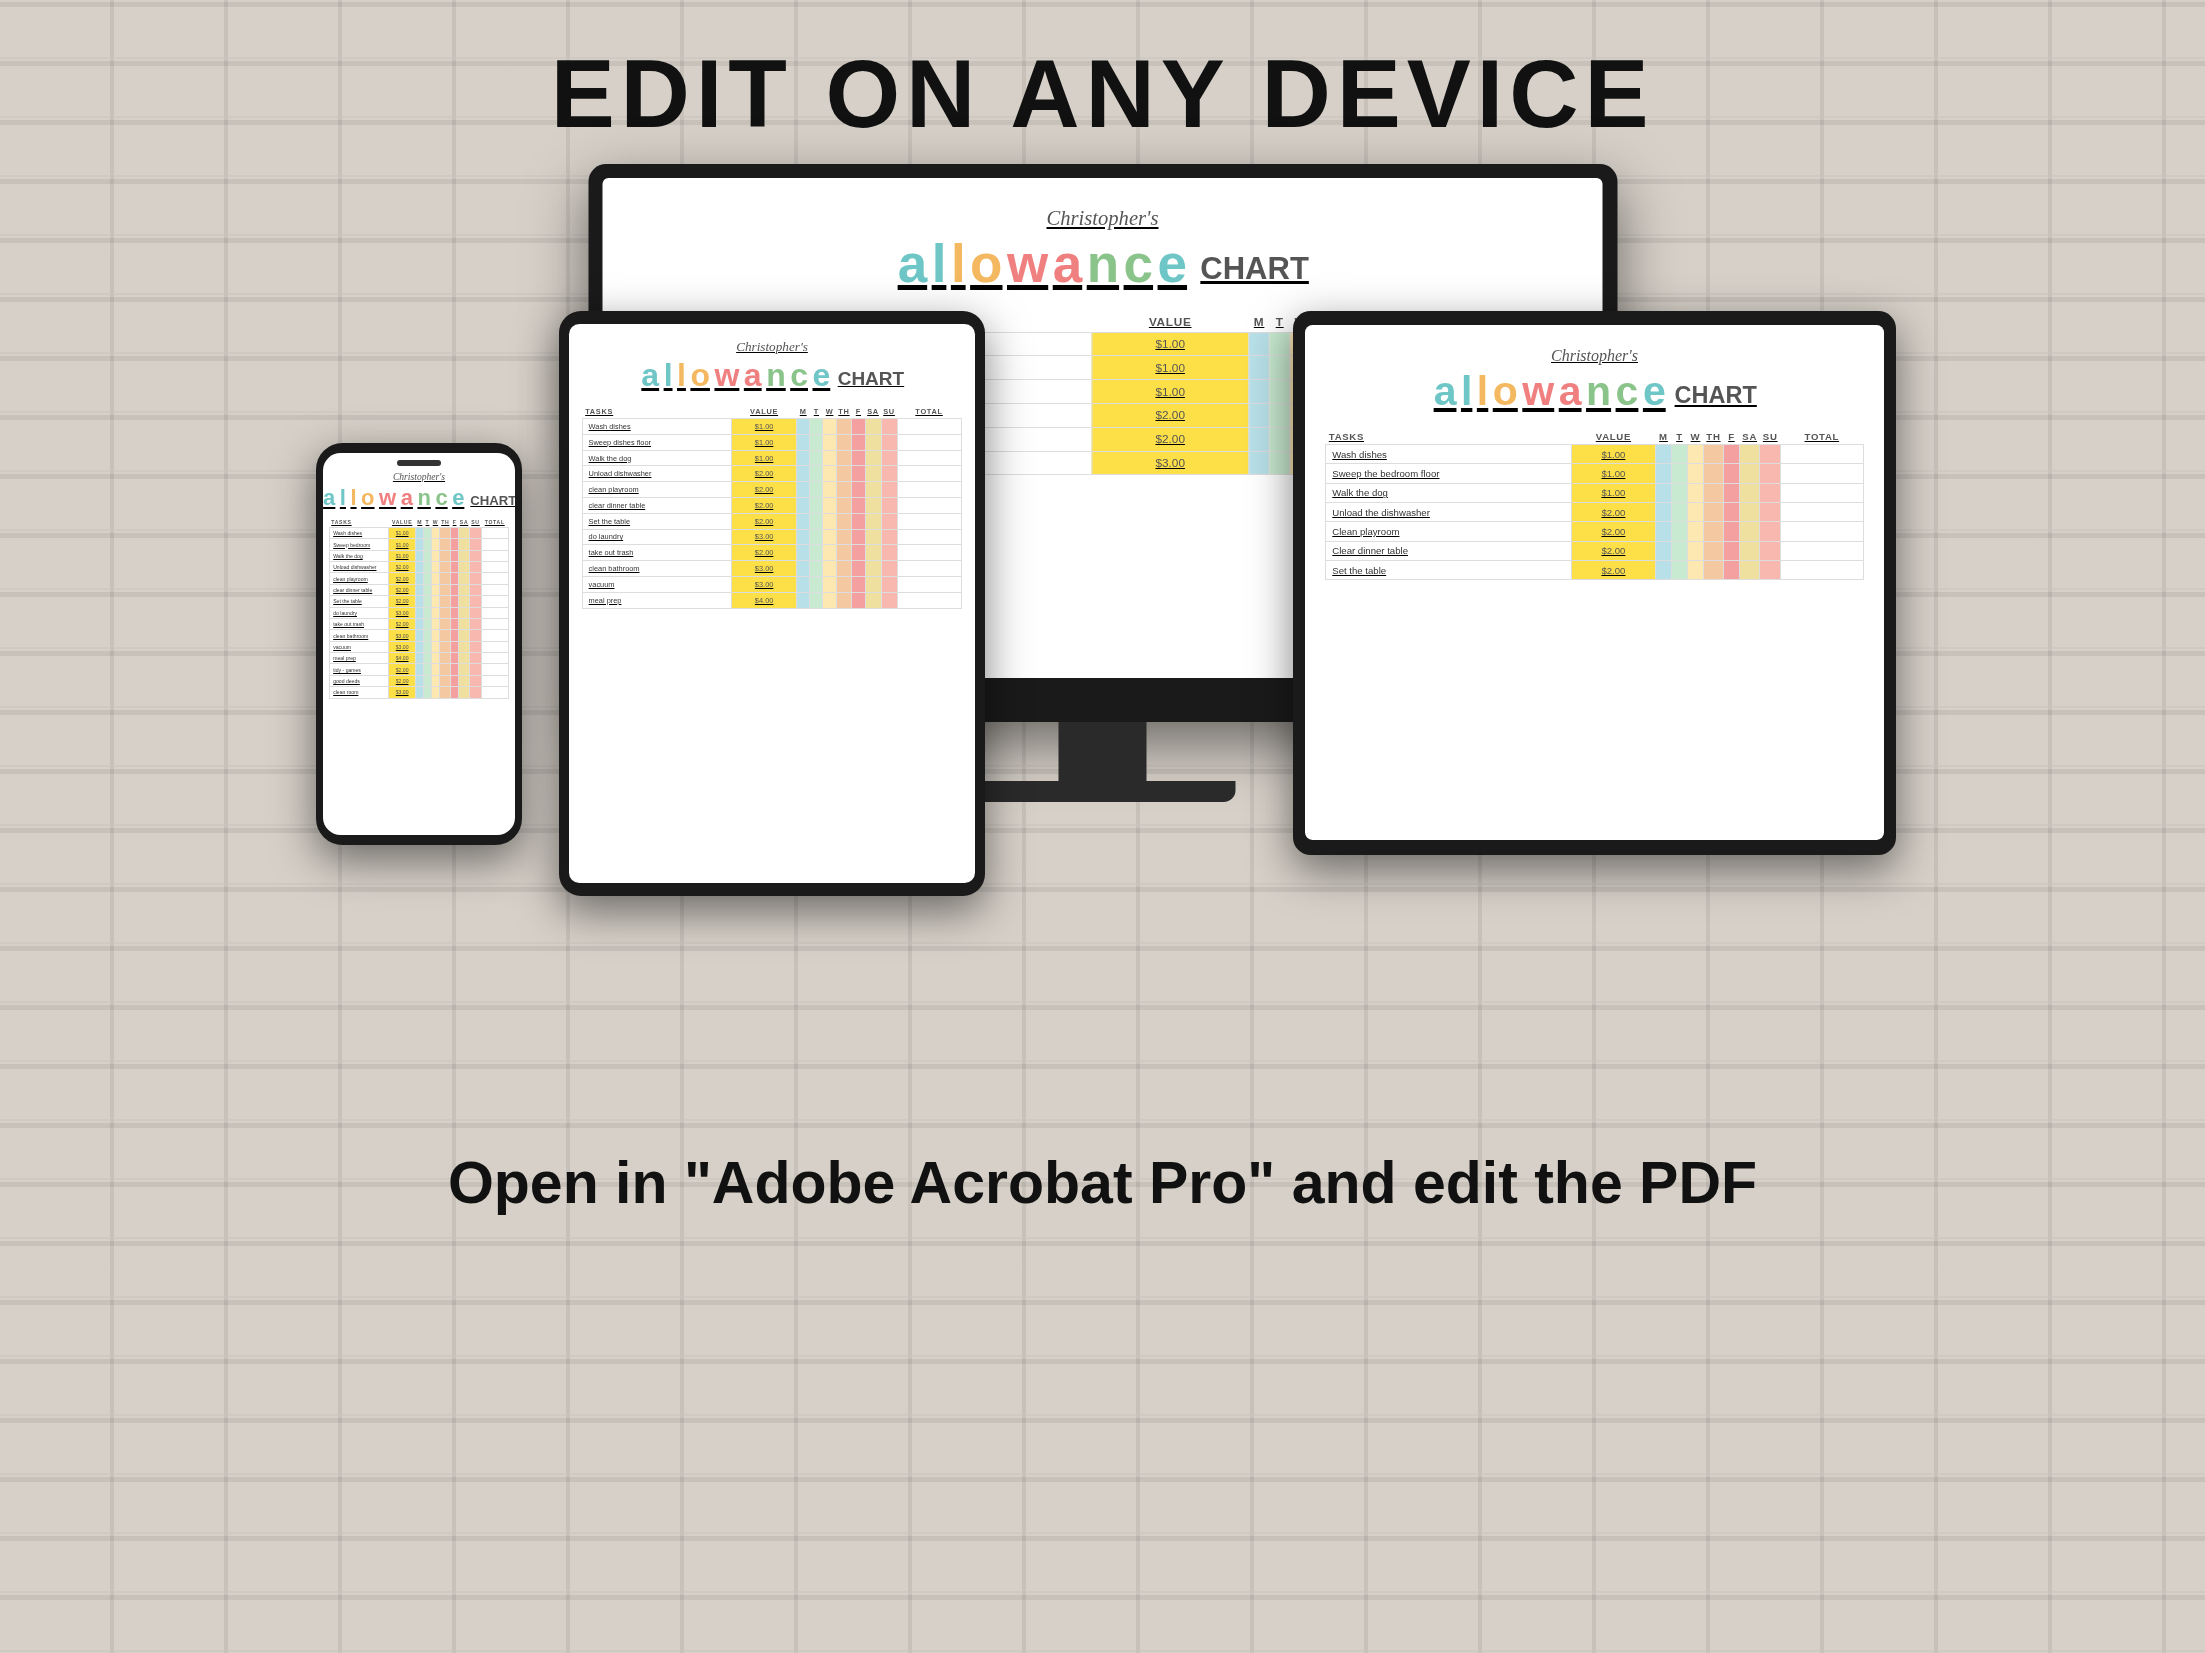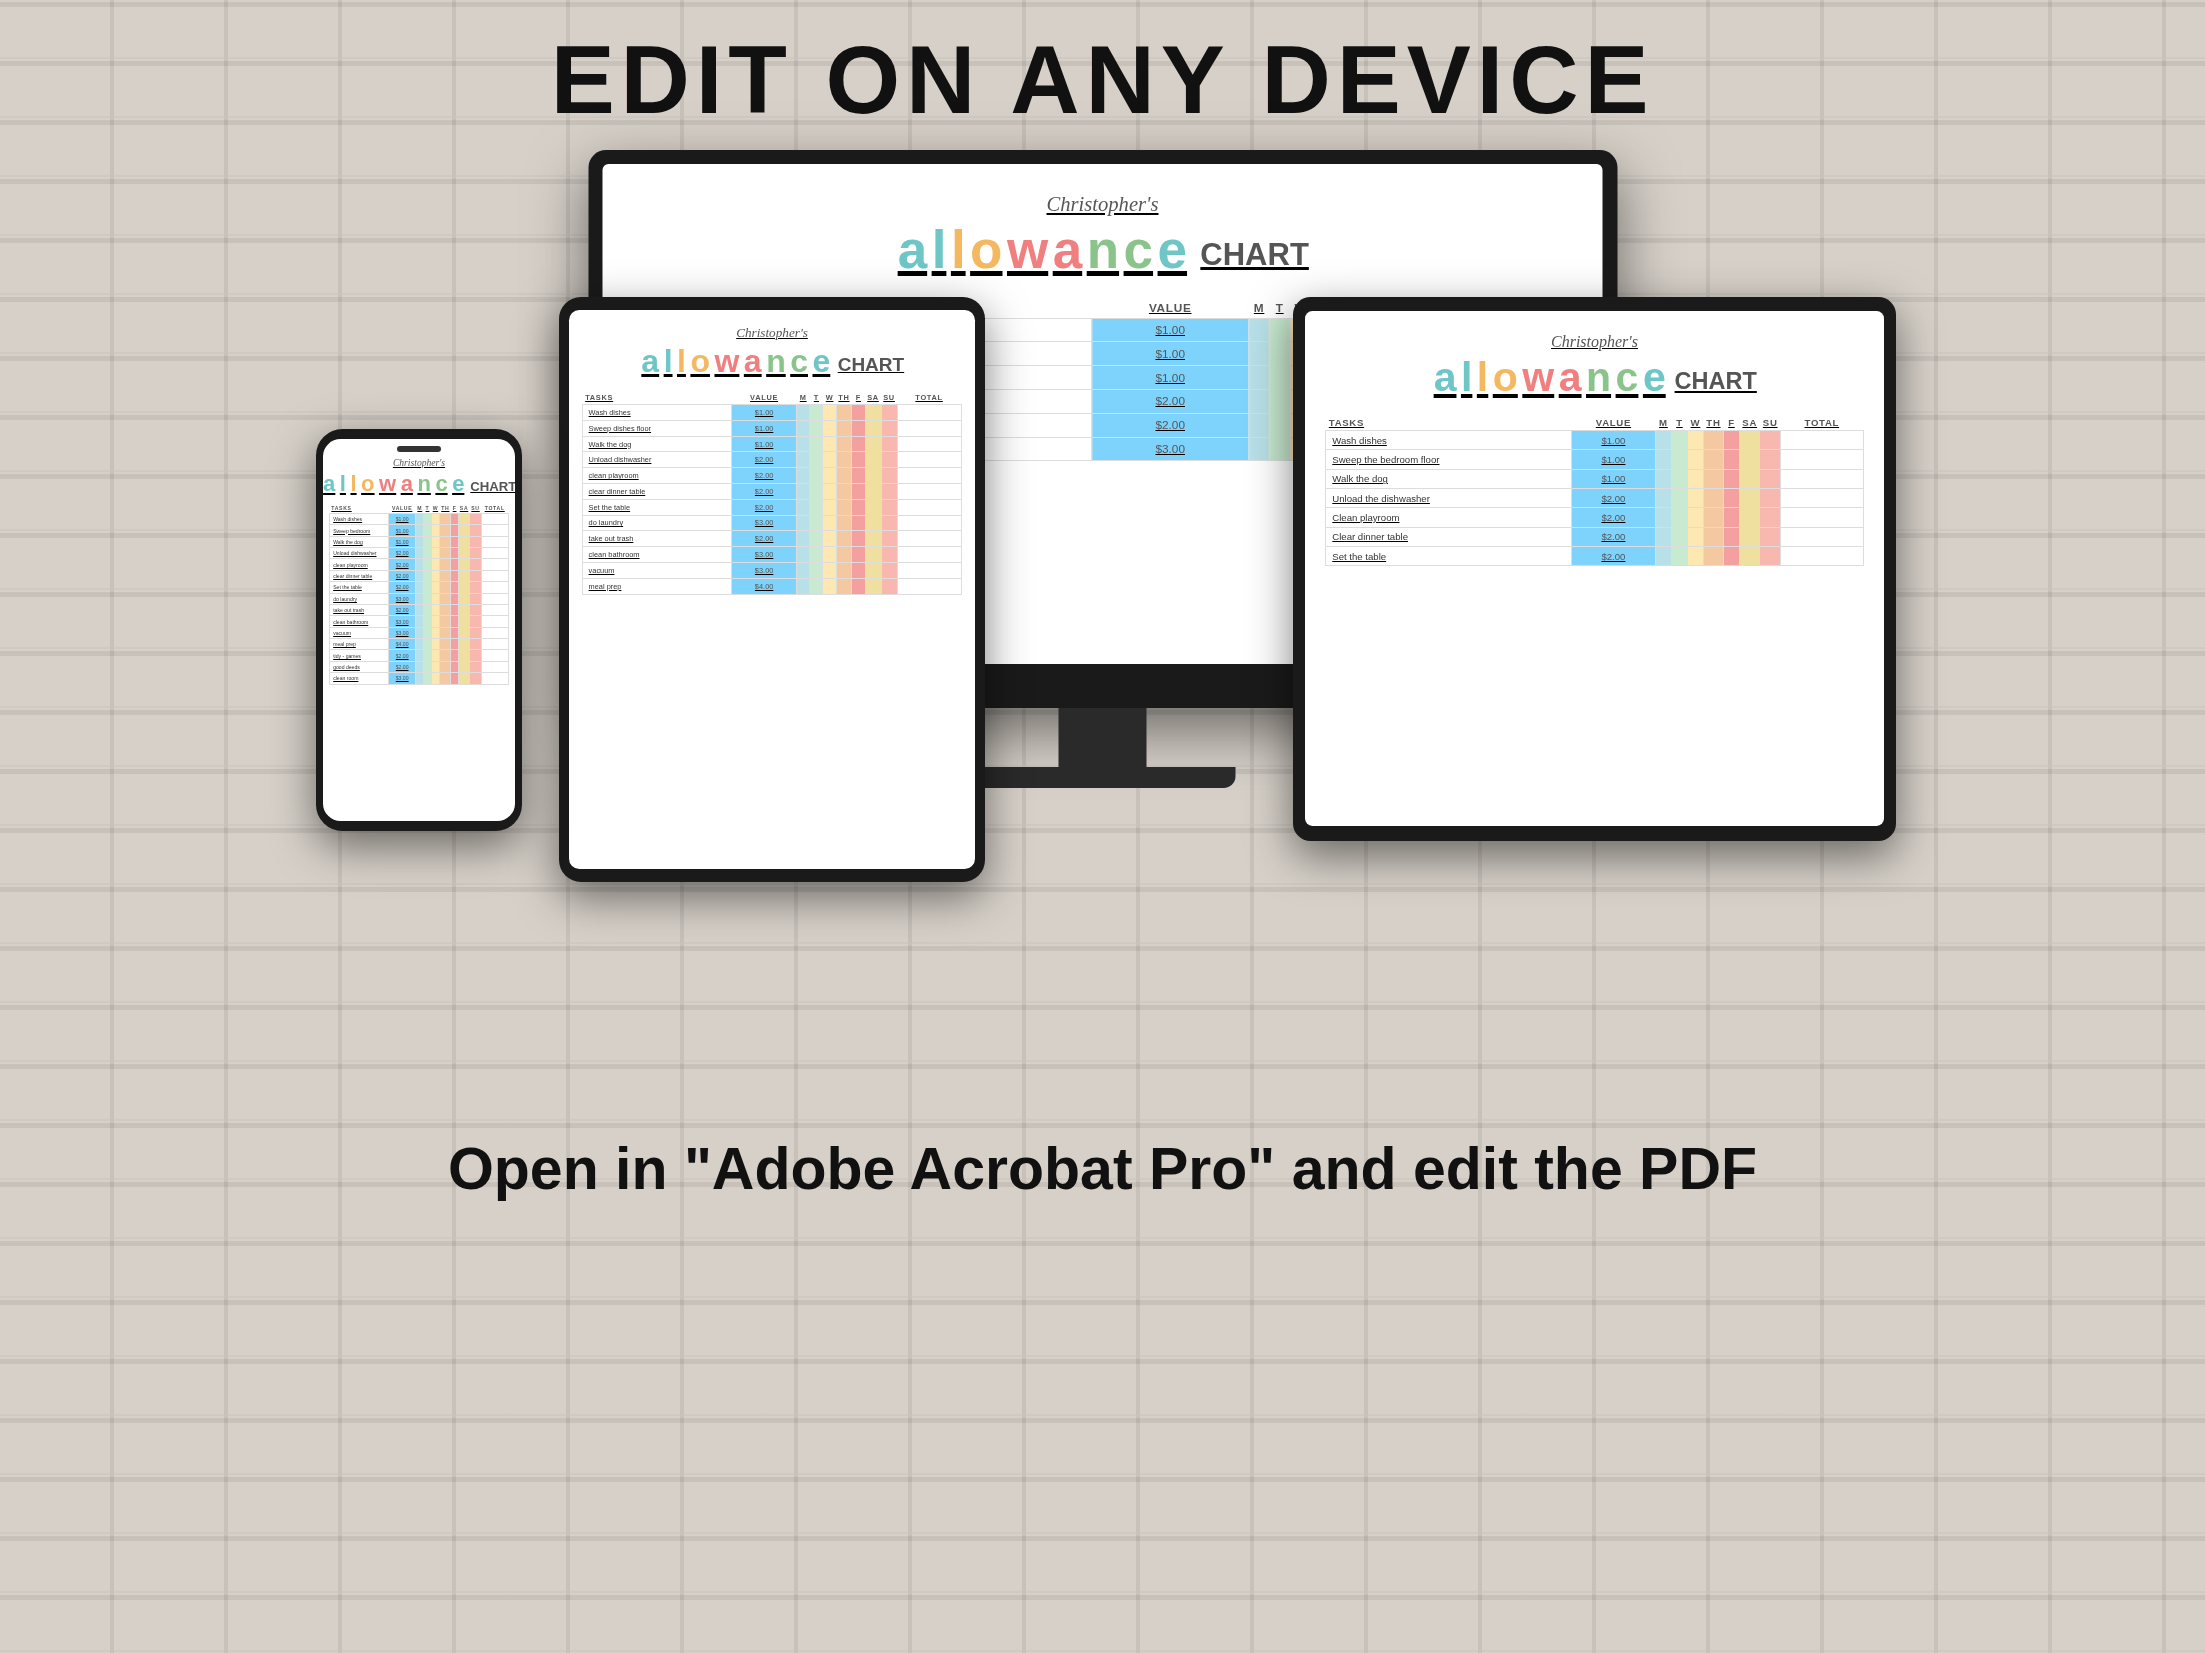--- a/index.html
+++ b/index.html
@@ -49,21 +49,21 @@
       z-index: 2;
       display: flex;
       flex-direction: column;
       align-items: center;
       width: 100%;
       height: 100%;
     }
 
     
     .main-title {
-      margin-top: 25px;
+      margin-top: 39px;
       font-size: 96px;
       font-weight: 900;
       font-family: 'Arial Black', sans-serif;
       letter-spacing: 5.9px;
       color: #111;
       text-transform: uppercase;
     }
 
     
     .devices-row {
@@ -269,21 +269,21 @@
     .chore-table tbody tr td.task-cell {
       border: 0.7px solid #ddd;
       background: #fff;
       padding: 4.4px 7.4px;
       font-size: 11.8px;
       color: #333;
       min-width: 103px;
     }
     .chore-table tbody tr td.value-cell {
       border: 0.7px solid #ddd;
-      background: #7dd3fc;
+      background: #fde047;
       text-align: center;
       font-size: 11.8px;
       color: #555;
       min-width: 40px;
     }
     .day-cell {
       width: 20.6px;
       height: 20.6px;
       border: 0.7px solid #ddd;
     }

